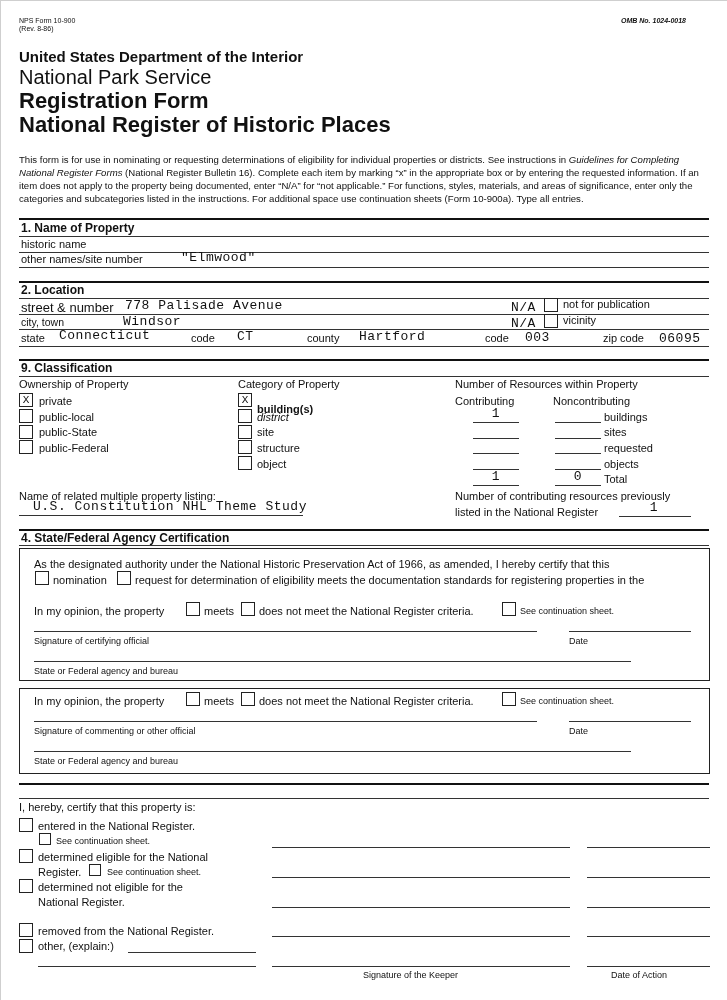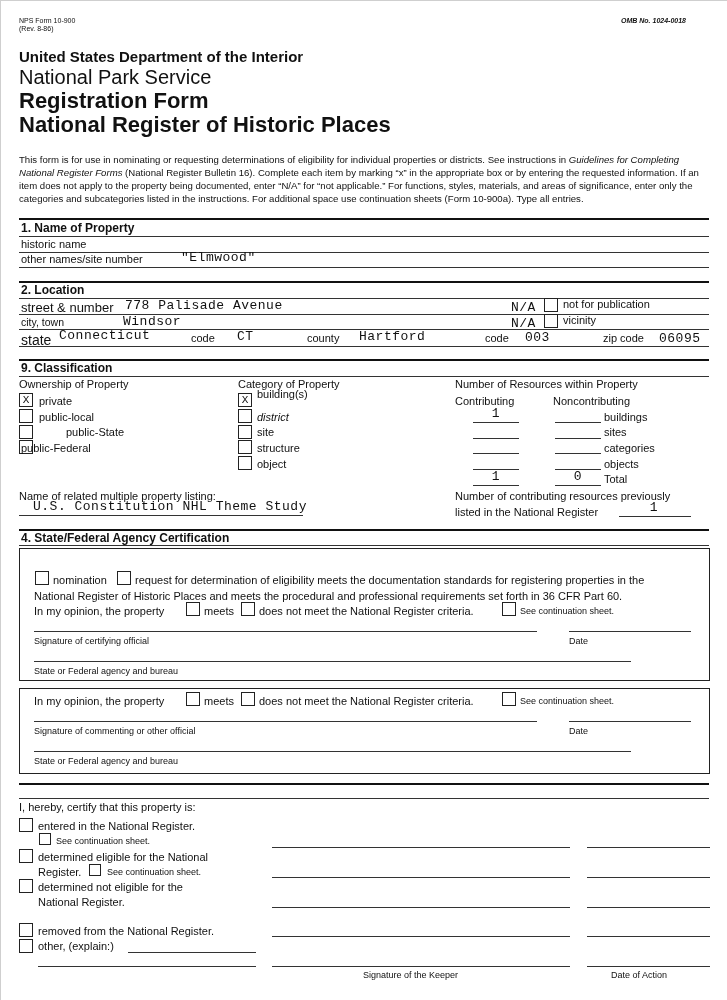--- a/index.html
+++ b/index.html
@@ -61,21 +61,21 @@
   <div class="abs lbl" style="left:562px; top:297px;">not for publication</div>
   <div class="line" style="left:18px; right:18px; top:313px;"></div>
 
   <div class="abs lbl" style="left:20px; top:315px; font-size:10.5px;">city, town</div>
   <div class="abs val" style="left:122px; top:313px;">Windsor</div>
   <div class="abs val" style="left:510px; top:315px;">N/A</div>
   <div class="cb" style="left:543px; top:313px;"></div>
   <div class="abs lbl" style="left:562px; top:313px;">vicinity</div>
   <div class="line" style="left:18px; right:18px; top:328px;"></div>
 
-  <div class="abs lbl" style="left:20px; top:331px; font-size:14px;">state</div>
+  <div class="abs lbl" style="left:20px; top:331px; font-size:11px;">state</div>
   <div class="abs val" style="left:58px; top:327px;">Connecticut</div>
   <div class="abs lbl" style="left:190px; top:331px;">code</div>
   <div class="abs val" style="left:236px; top:328px;">CT</div>
   <div class="abs lbl" style="left:306px; top:331px;text-align:right;">county</div>
   <div class="abs val" style="left:358px; top:328px;">Hartford</div>
   <div class="abs lbl" style="left:484px; top:331px;">code</div>
   <div class="abs val" style="left:524px; top:329px;">003</div>
   <div class="abs lbl" style="left:602px; top:331px;">zip code</div>
   <div class="abs val" style="left:658px; top:330px;">06095</div>
   <div class="line" style="left:18px; right:18px; top:345px;"></div>
@@ -83,27 +83,27 @@
   <div class="hr hr-thick" style="top:358px;"></div>
   <div class="abs sec-title" style="left:20px; top:360px;">9.  Classification</div>
   <div class="line" style="left:18px; right:18px; top:375px;"></div>
 
   <div class="abs lbl" style="left:18px; top:377px;">Ownership of Property</div>
   <div class="cb" style="left:18px; top:392px;">X</div>
   <div class="abs lbl" style="left:38px; top:394px;">private</div>
   <div class="cb" style="left:18px; top:408px;"></div>
   <div class="abs lbl" style="left:38px; top:410px;">public-local</div>
   <div class="cb" style="left:18px; top:424px;"></div>
-  <div class="abs lbl" style="left:38px; top:425px;margin-left:27px;">public-State</div>
+  <div class="abs lbl" style="left:38px; top:425px;">public-State</div>
   <div class="cb" style="left:18px; top:439px;"></div>
-  <div class="abs lbl" style="left:20px; top:441px;text-align:center;">public-Federal</div>
+  <div class="abs lbl" style="left:38px; top:441px;text-align:center;">public-Federal</div>
 
   <div class="abs lbl" style="left:237px; top:377px;">Category of Property</div>
   <div class="cb" style="left:237px; top:392px;">X</div>
-  <div class="abs lbl" style="left:256px; top:387px;">building(s)</div>
+  <div class="abs lbl" style="left:256px; top:402px;font-weight:bold;">building(s)</div>
   <div class="cb" style="left:237px; top:408px;"></div>
   <div class="abs lbl" style="left:256px; top:410px;font-style:italic;">district</div>
   <div class="cb" style="left:237px; top:424px;"></div>
   <div class="abs lbl" style="left:256px; top:425px;">site</div>
   <div class="cb" style="left:237px; top:439px;"></div>
   <div class="abs lbl" style="left:256px; top:441px;">structure</div>
   <div class="cb" style="left:237px; top:455px;"></div>
   <div class="abs lbl" style="left:256px; top:457px;">object</div>
 
   <div class="abs lbl" style="left:454px; top:377px;">Number of Resources within Property</div>
@@ -115,21 +115,21 @@
   <div class="abs val" style="left:554px; top:405px; width:46px; text-align:center;"></div>
   <div class="line" style="left:554px; width:46px; top:421px;"></div>
   <div class="abs lbl" style="left:603px; top:410px;">buildings</div>
 
   <div class="line" style="left:472px; width:46px; top:437px;"></div>
   <div class="line" style="left:554px; width:46px; top:437px;"></div>
   <div class="abs lbl" style="left:603px; top:425px;">sites</div>
 
   <div class="line" style="left:472px; width:46px; top:452px;"></div>
   <div class="line" style="left:554px; width:46px; top:452px;"></div>
-  <div class="abs lbl" style="left:603px; top:441px;">categories</div>
+  <div class="abs lbl" style="left:603px; top:441px;">requested</div>
 
   <div class="line" style="left:472px; width:46px; top:468px;"></div>
   <div class="line" style="left:554px; width:46px; top:468px;"></div>
   <div class="abs lbl" style="left:603px; top:457px;">objects</div>
 
   <div class="abs val" style="left:472px; top:468px; width:46px; text-align:center;">1</div>
   <div class="line" style="left:472px; width:46px; top:484px;"></div>
   <div class="abs val" style="left:554px; top:468px; width:46px; text-align:center;">0</div>
   <div class="line" style="left:554px; width:46px; top:484px;"></div>
   <div class="abs lbl" style="left:603px; top:472px;">Total</div>
@@ -141,25 +141,25 @@
   <div class="abs lbl" style="left:454px; top:489px;">Number of contributing resources previously</div>
   <div class="abs lbl" style="left:454px; top:505px;">listed in the National Register</div>
   <div class="abs val" style="left:618px; top:499px; width:70px; text-align:center;">1</div>
   <div class="line" style="left:618px; width:72px; top:515px;"></div>
 
   <div class="hr hr-thick" style="top:528px;"></div>
   <div class="abs sec-title" style="left:20px; top:530px;">4.  State/Federal Agency Certification</div>
   <div class="line" style="left:18px; right:18px; top:544px;"></div>
 
   <div class="box" style="left:18px; top:547px; width:691px; height:133px;"></div>
+  <div class="abs lbl" style="left:33px; top:557px;">As the designated authority under the National Historic Preservation Act of 1966, as amended, I hereby certify that this</div>
   <div class="cb" style="left:34px; top:570px;"></div>
   <div class="abs lbl" style="left:52px; top:573px;">nomination</div>
   <div class="cb" style="left:116px; top:570px;"></div>
   <div class="abs lbl" style="left:134px; top:573px;">request for determination of eligibility meets the documentation standards for registering properties in the</div>
-  <div class="abs lbl" style="left:33px; top:589px;">National Register of Historic Places and meets the procedural and professional requirements set forth in 36 CFR Part 60.</div>
   <div class="abs lbl" style="left:33px; top:604px;">In my opinion, the property</div>
   <div class="cb" style="left:185px; top:601px;"></div>
   <div class="abs lbl" style="left:203px; top:604px;">meets</div>
   <div class="cb" style="left:240px; top:601px;"></div>
   <div class="abs lbl" style="left:258px; top:604px;">does not meet the National Register criteria.</div>
   <div class="cb" style="left:501px; top:601px;"></div>
   <div class="abs small" style="left:519px; top:605px;">See continuation sheet.</div>
 
   <div class="line" style="left:33px; width:503px; top:630px;"></div>
   <div class="line" style="left:568px; width:122px; top:630px;"></div>

